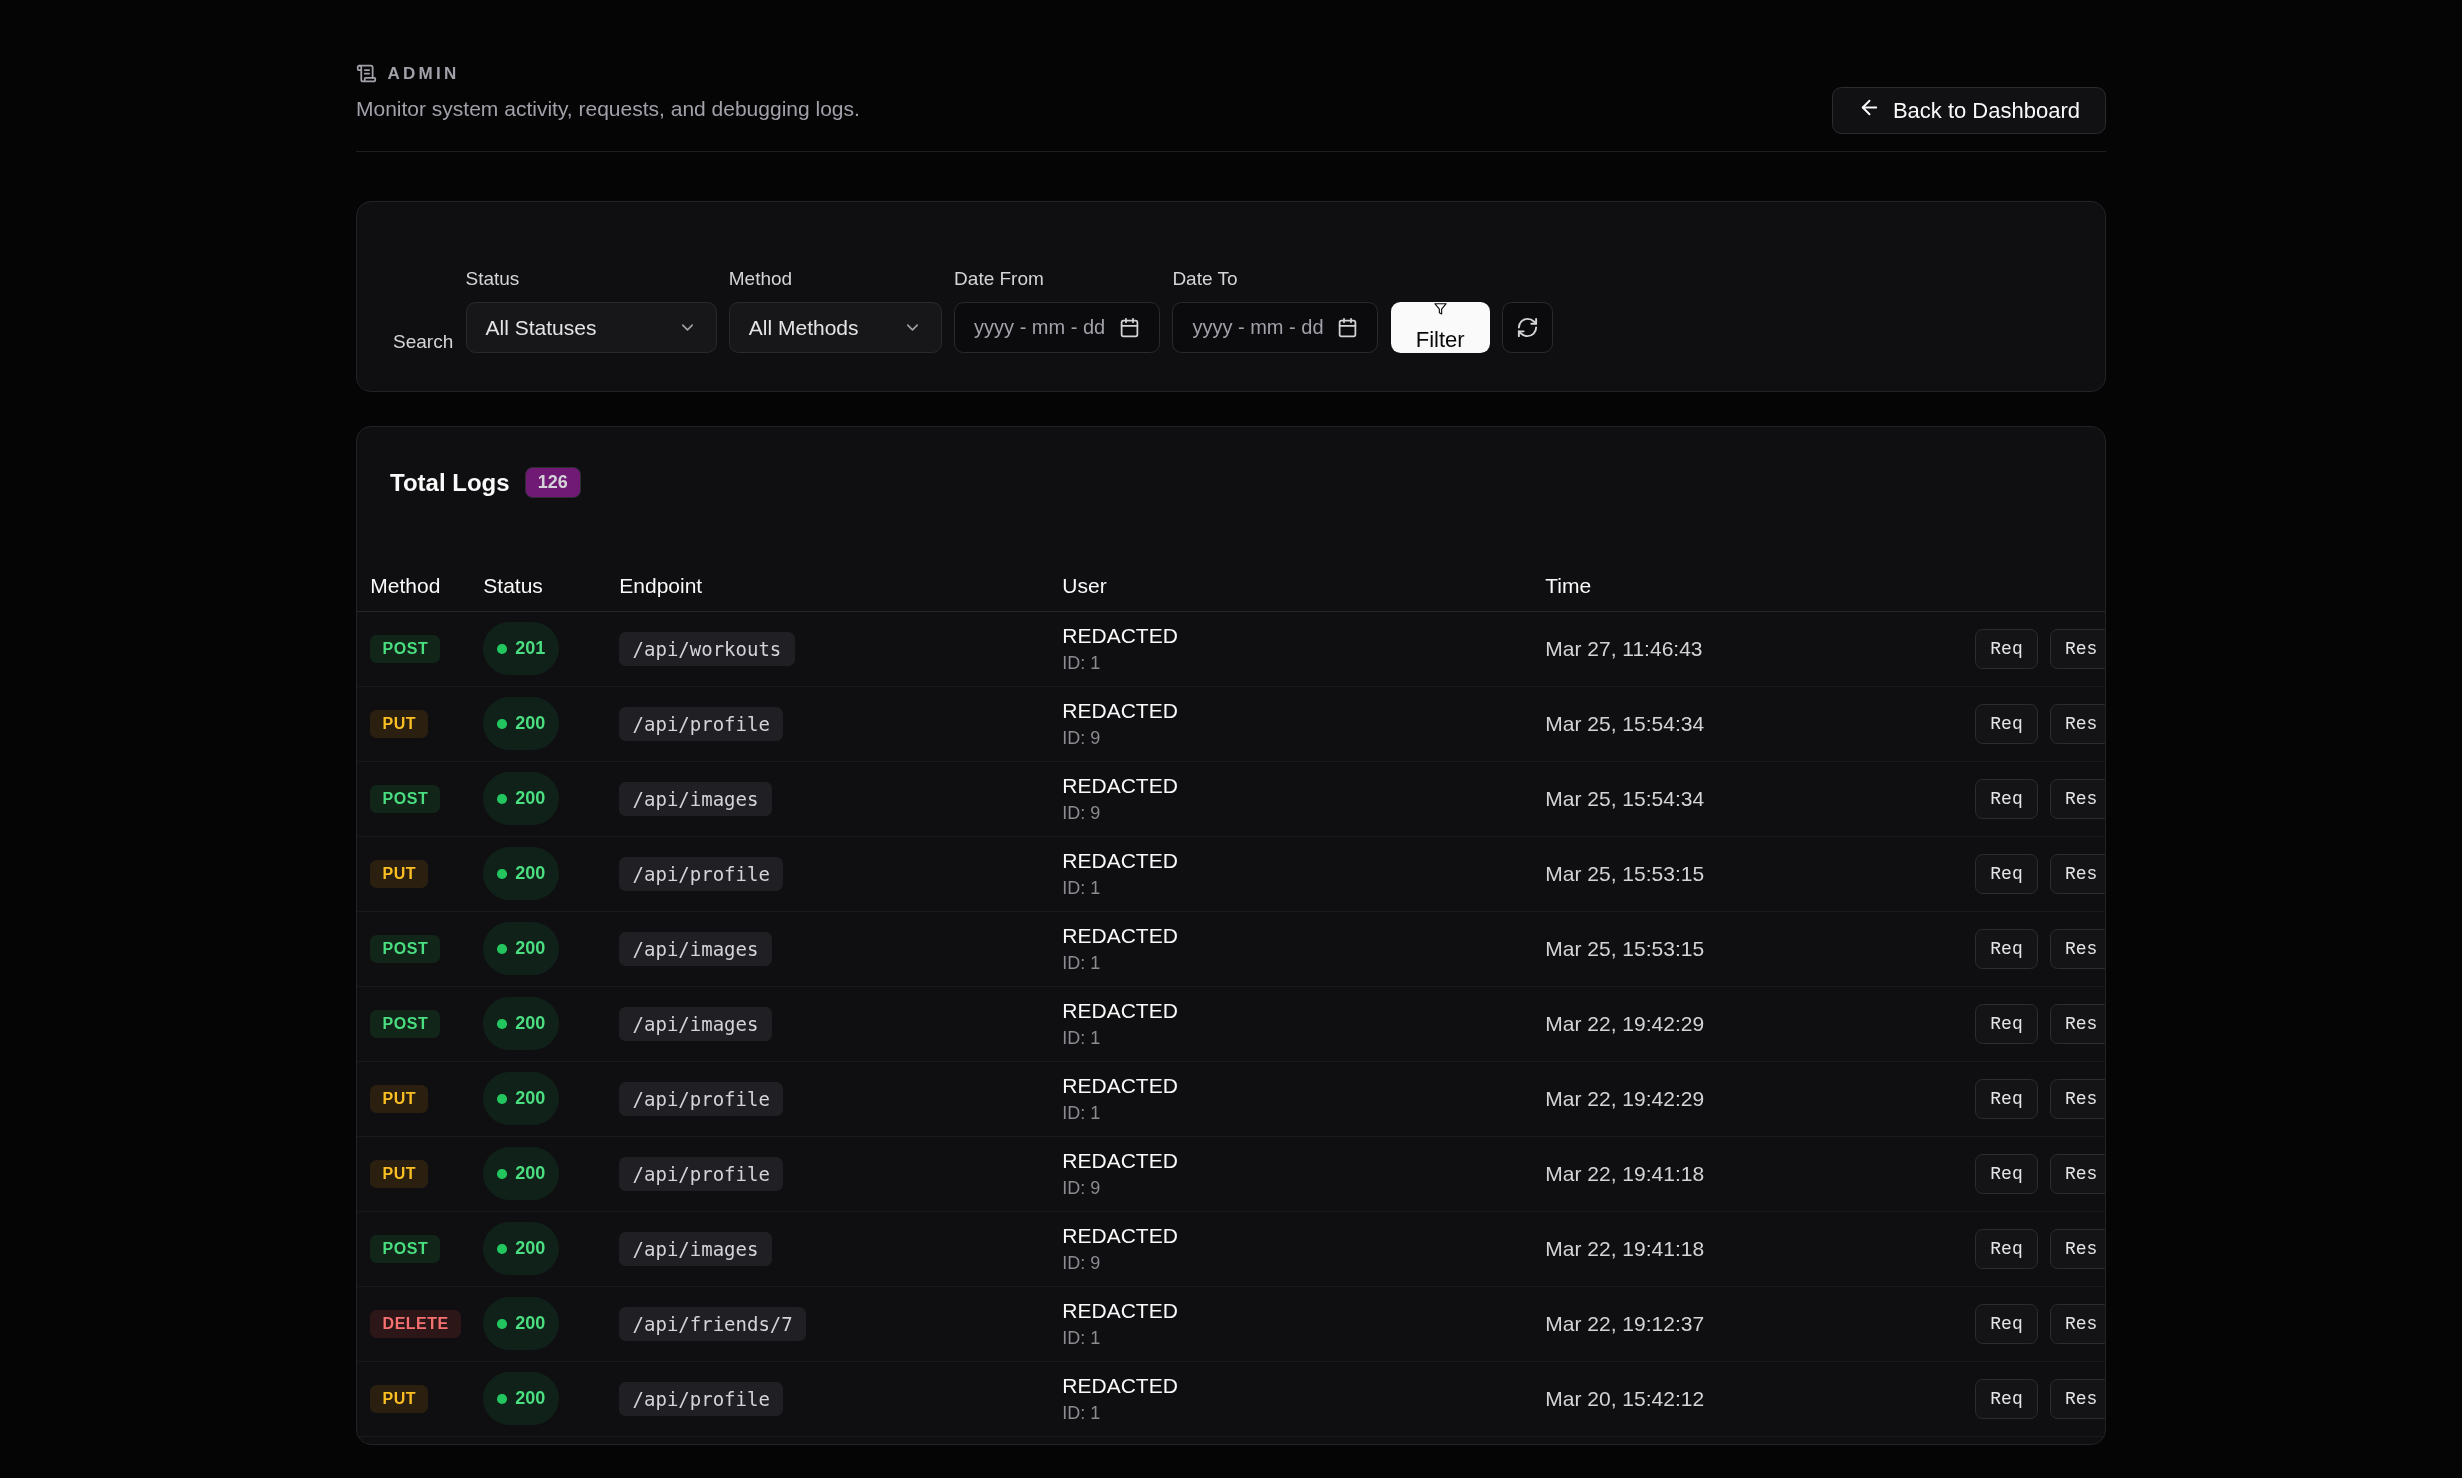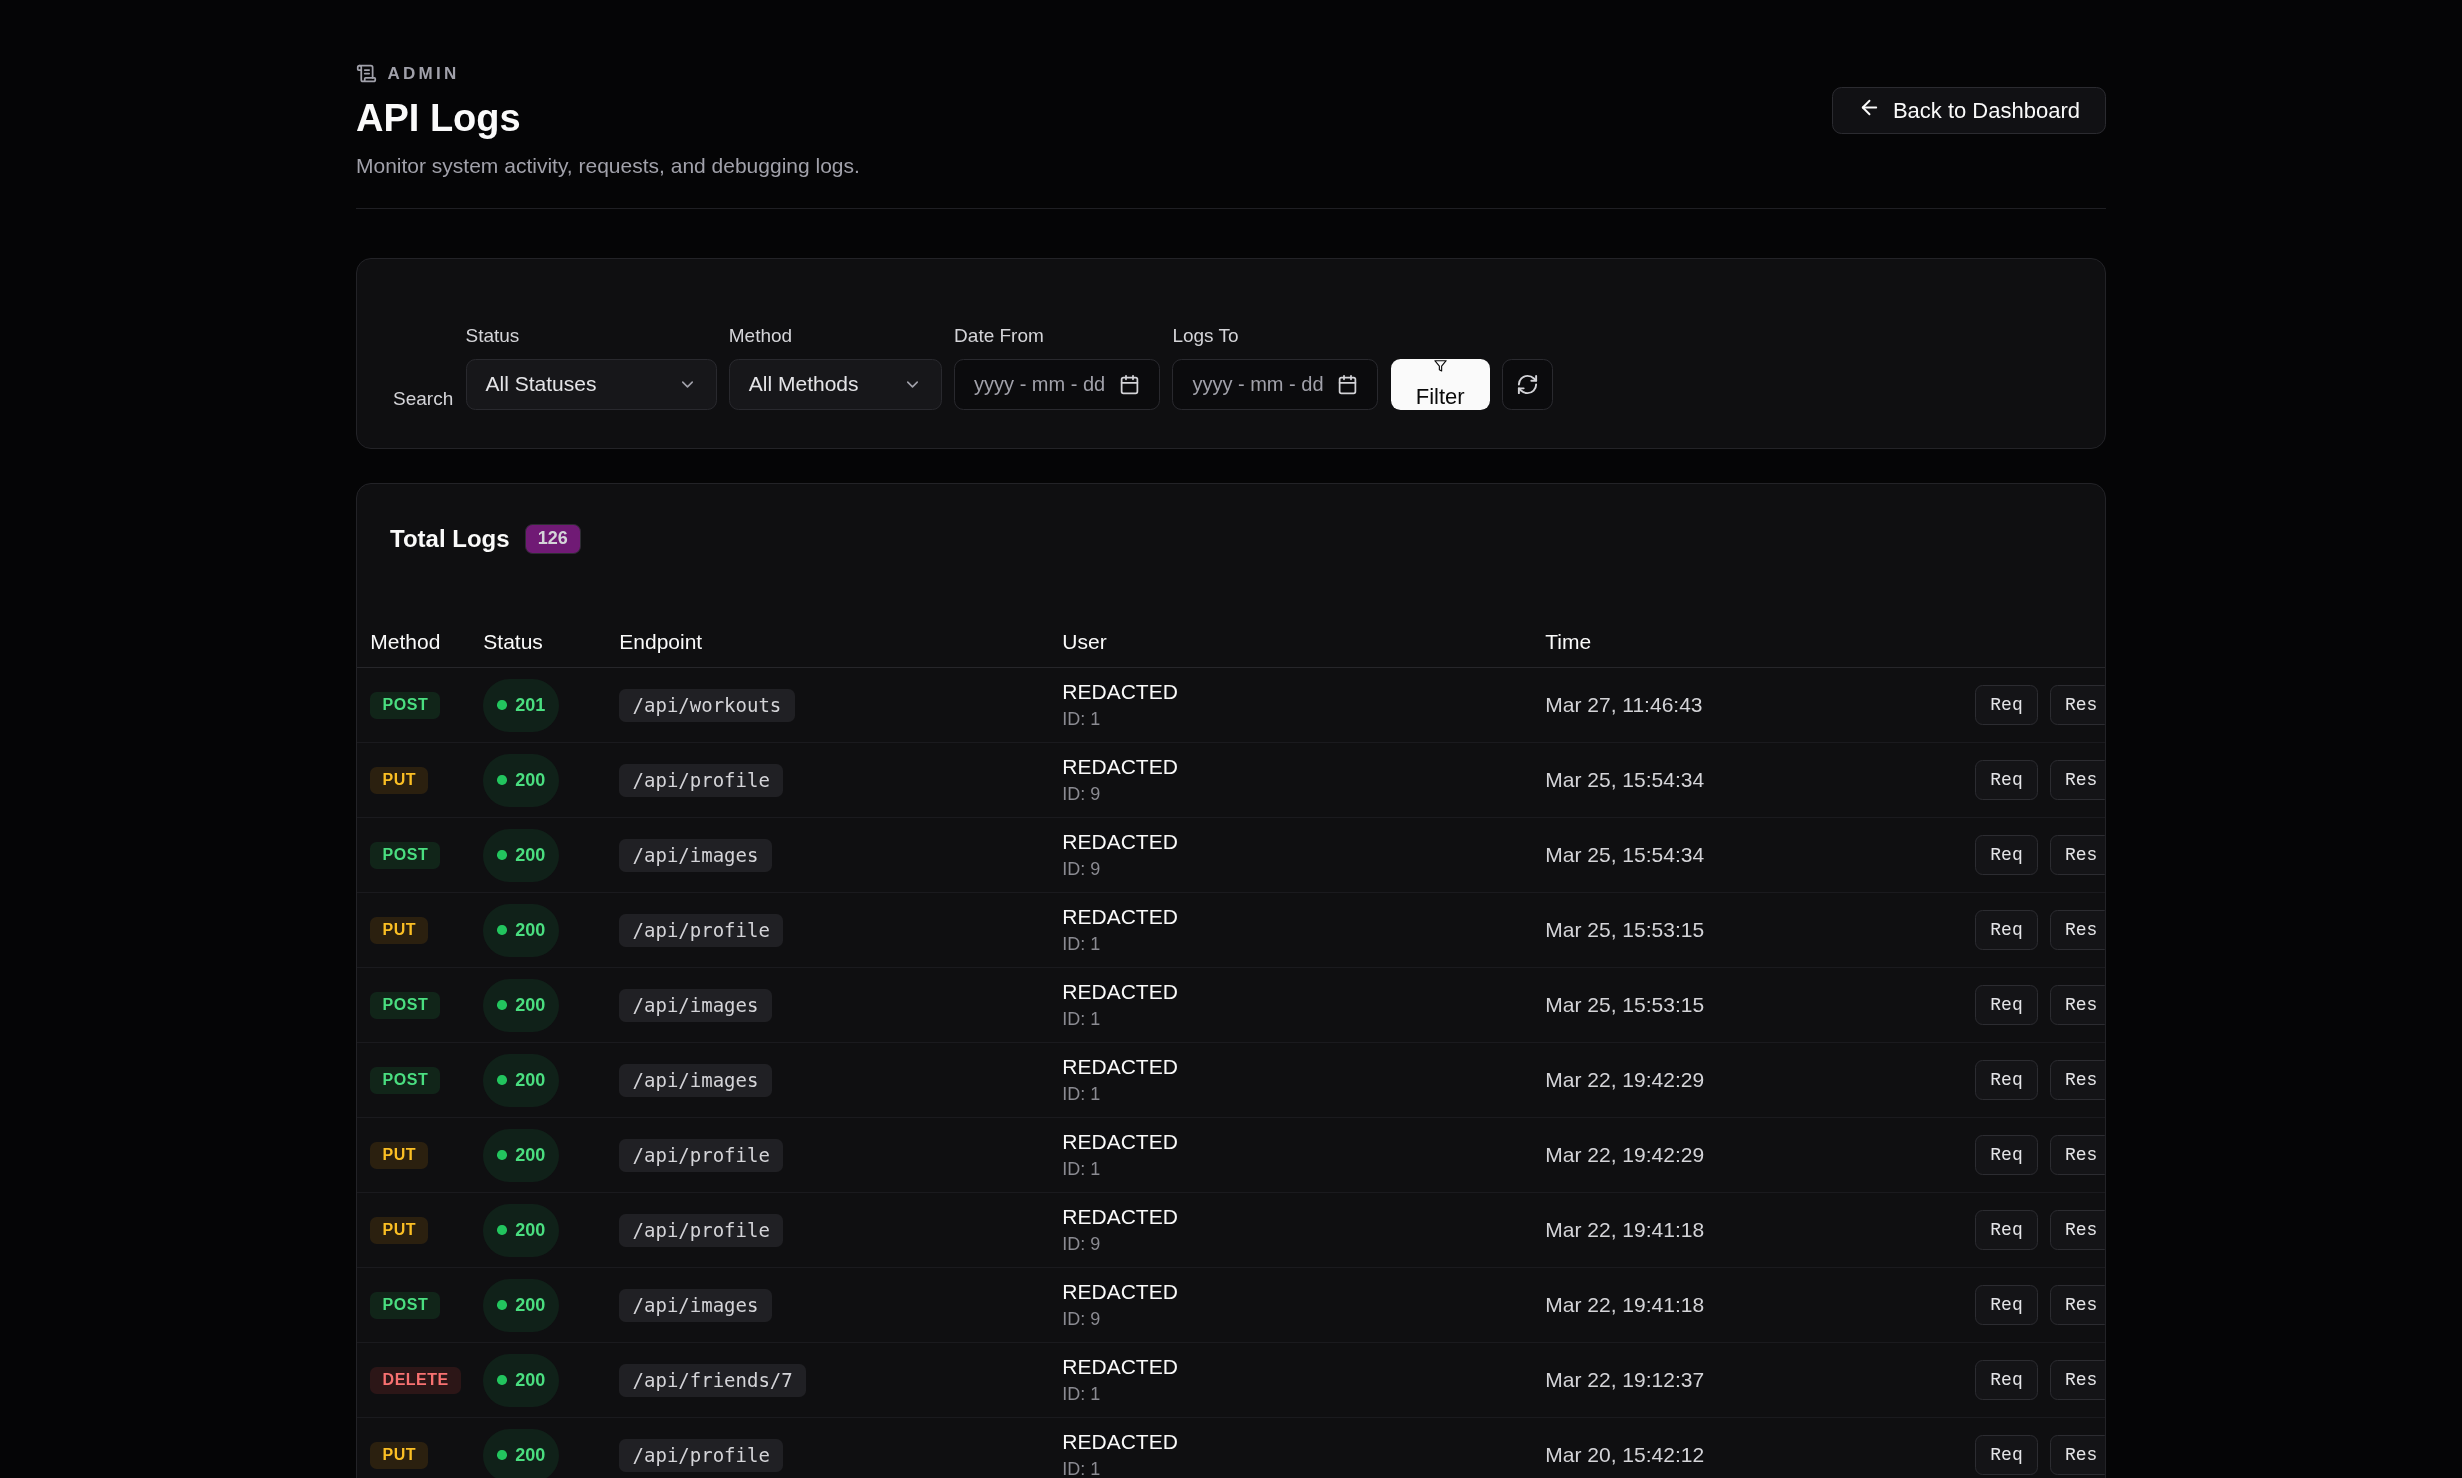--- a/index.html
+++ b/index.html
@@ -131,21 +131,20 @@
       <span>
         <svg viewBox="0 0 24 24" fill="none" stroke="currentColor" stroke-width="2" stroke-linecap="round" stroke-linejoin="round">
             <path d="M15 12h-5"></path>
             <path d="M15 8h-5"></path>
             <path d="M19 17V5a2 2 0 0 0-2-2H4"></path>
             <path d="M8 21h12a2 2 0 0 0 2-2v-1a1 1 0 0 0-1-1H11a1 1 0 0 0-1 1v1a2 2 0 1 1-4 0V5a2 2 0 1 0-4 0v2a1 1 0 0 0 1 1h3"></path>
           </svg>
       </span>
       <span class="admin-label">ADMIN</span>
     </div>
-    <h1 class="page-title">API Logs</h1>
     <p class="page-subtitle">Monitor system activity, requests, and debugging logs.</p>
     <button class="back-btn">
       <span>
         <svg viewBox="0 0 24 24" fill="none" stroke="currentColor" stroke-width="2" stroke-linecap="round" stroke-linejoin="round">
             <path d="M19 12H5"></path>
             <path d="m12 19-7-7 7-7"></path>
           </svg>
       </span>
       <span>Back to Dashboard</span>
     </button>
@@ -186,21 +185,21 @@
           <svg viewBox="0 0 24 24" fill="none" stroke="currentColor" stroke-width="2" stroke-linecap="round" stroke-linejoin="round">
               <path d="M8 2v4"></path>
               <path d="M16 2v4"></path>
               <rect width="18" height="18" x="3" y="4" rx="2"></rect>
               <path d="M3 10h18"></path>
             </svg>
         </div>
       </div>
 
       <div class="field">
-        <span class="field-label">Logs To</span>
+        <span class="field-label">Date To</span>
         <div class="box date-box">
           <span>yyyy - mm - dd</span>
           <svg viewBox="0 0 24 24" fill="none" stroke="currentColor" stroke-width="2" stroke-linecap="round" stroke-linejoin="round">
               <path d="M8 2v4"></path>
               <path d="M16 2v4"></path>
               <rect width="18" height="18" x="3" y="4" rx="2"></rect>
               <path d="M3 10h18"></path>
             </svg>
         </div>
       </div>

